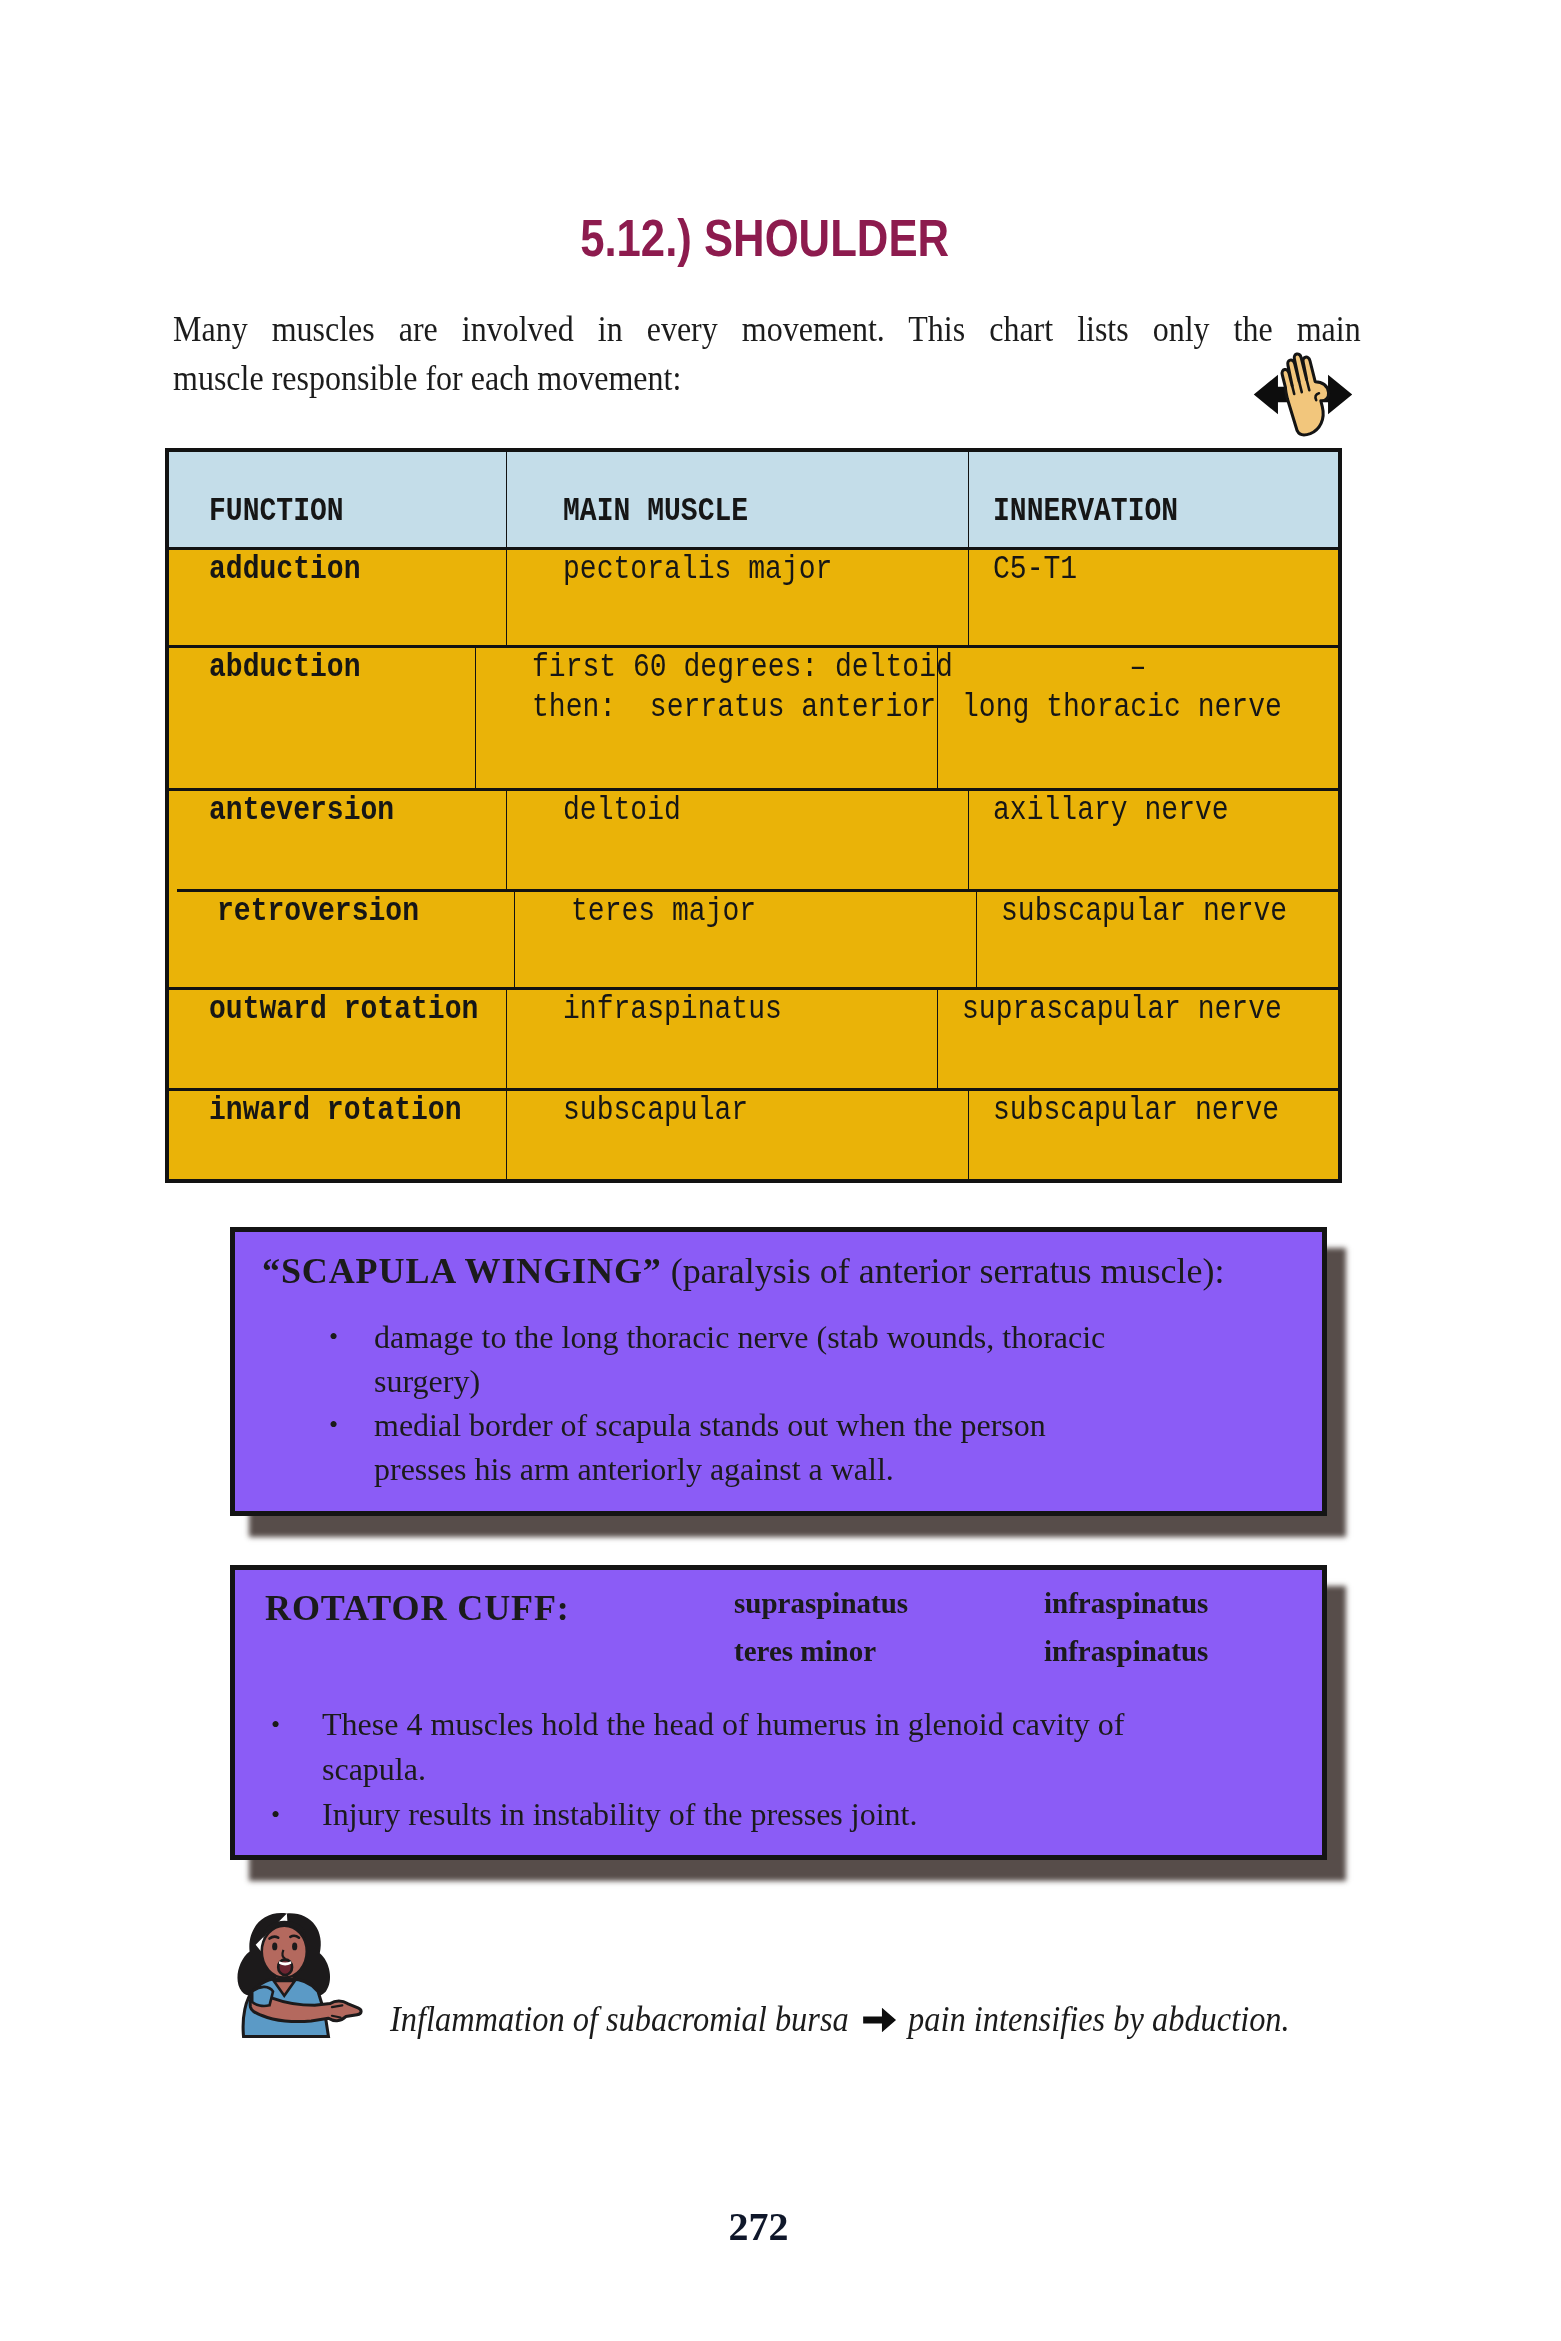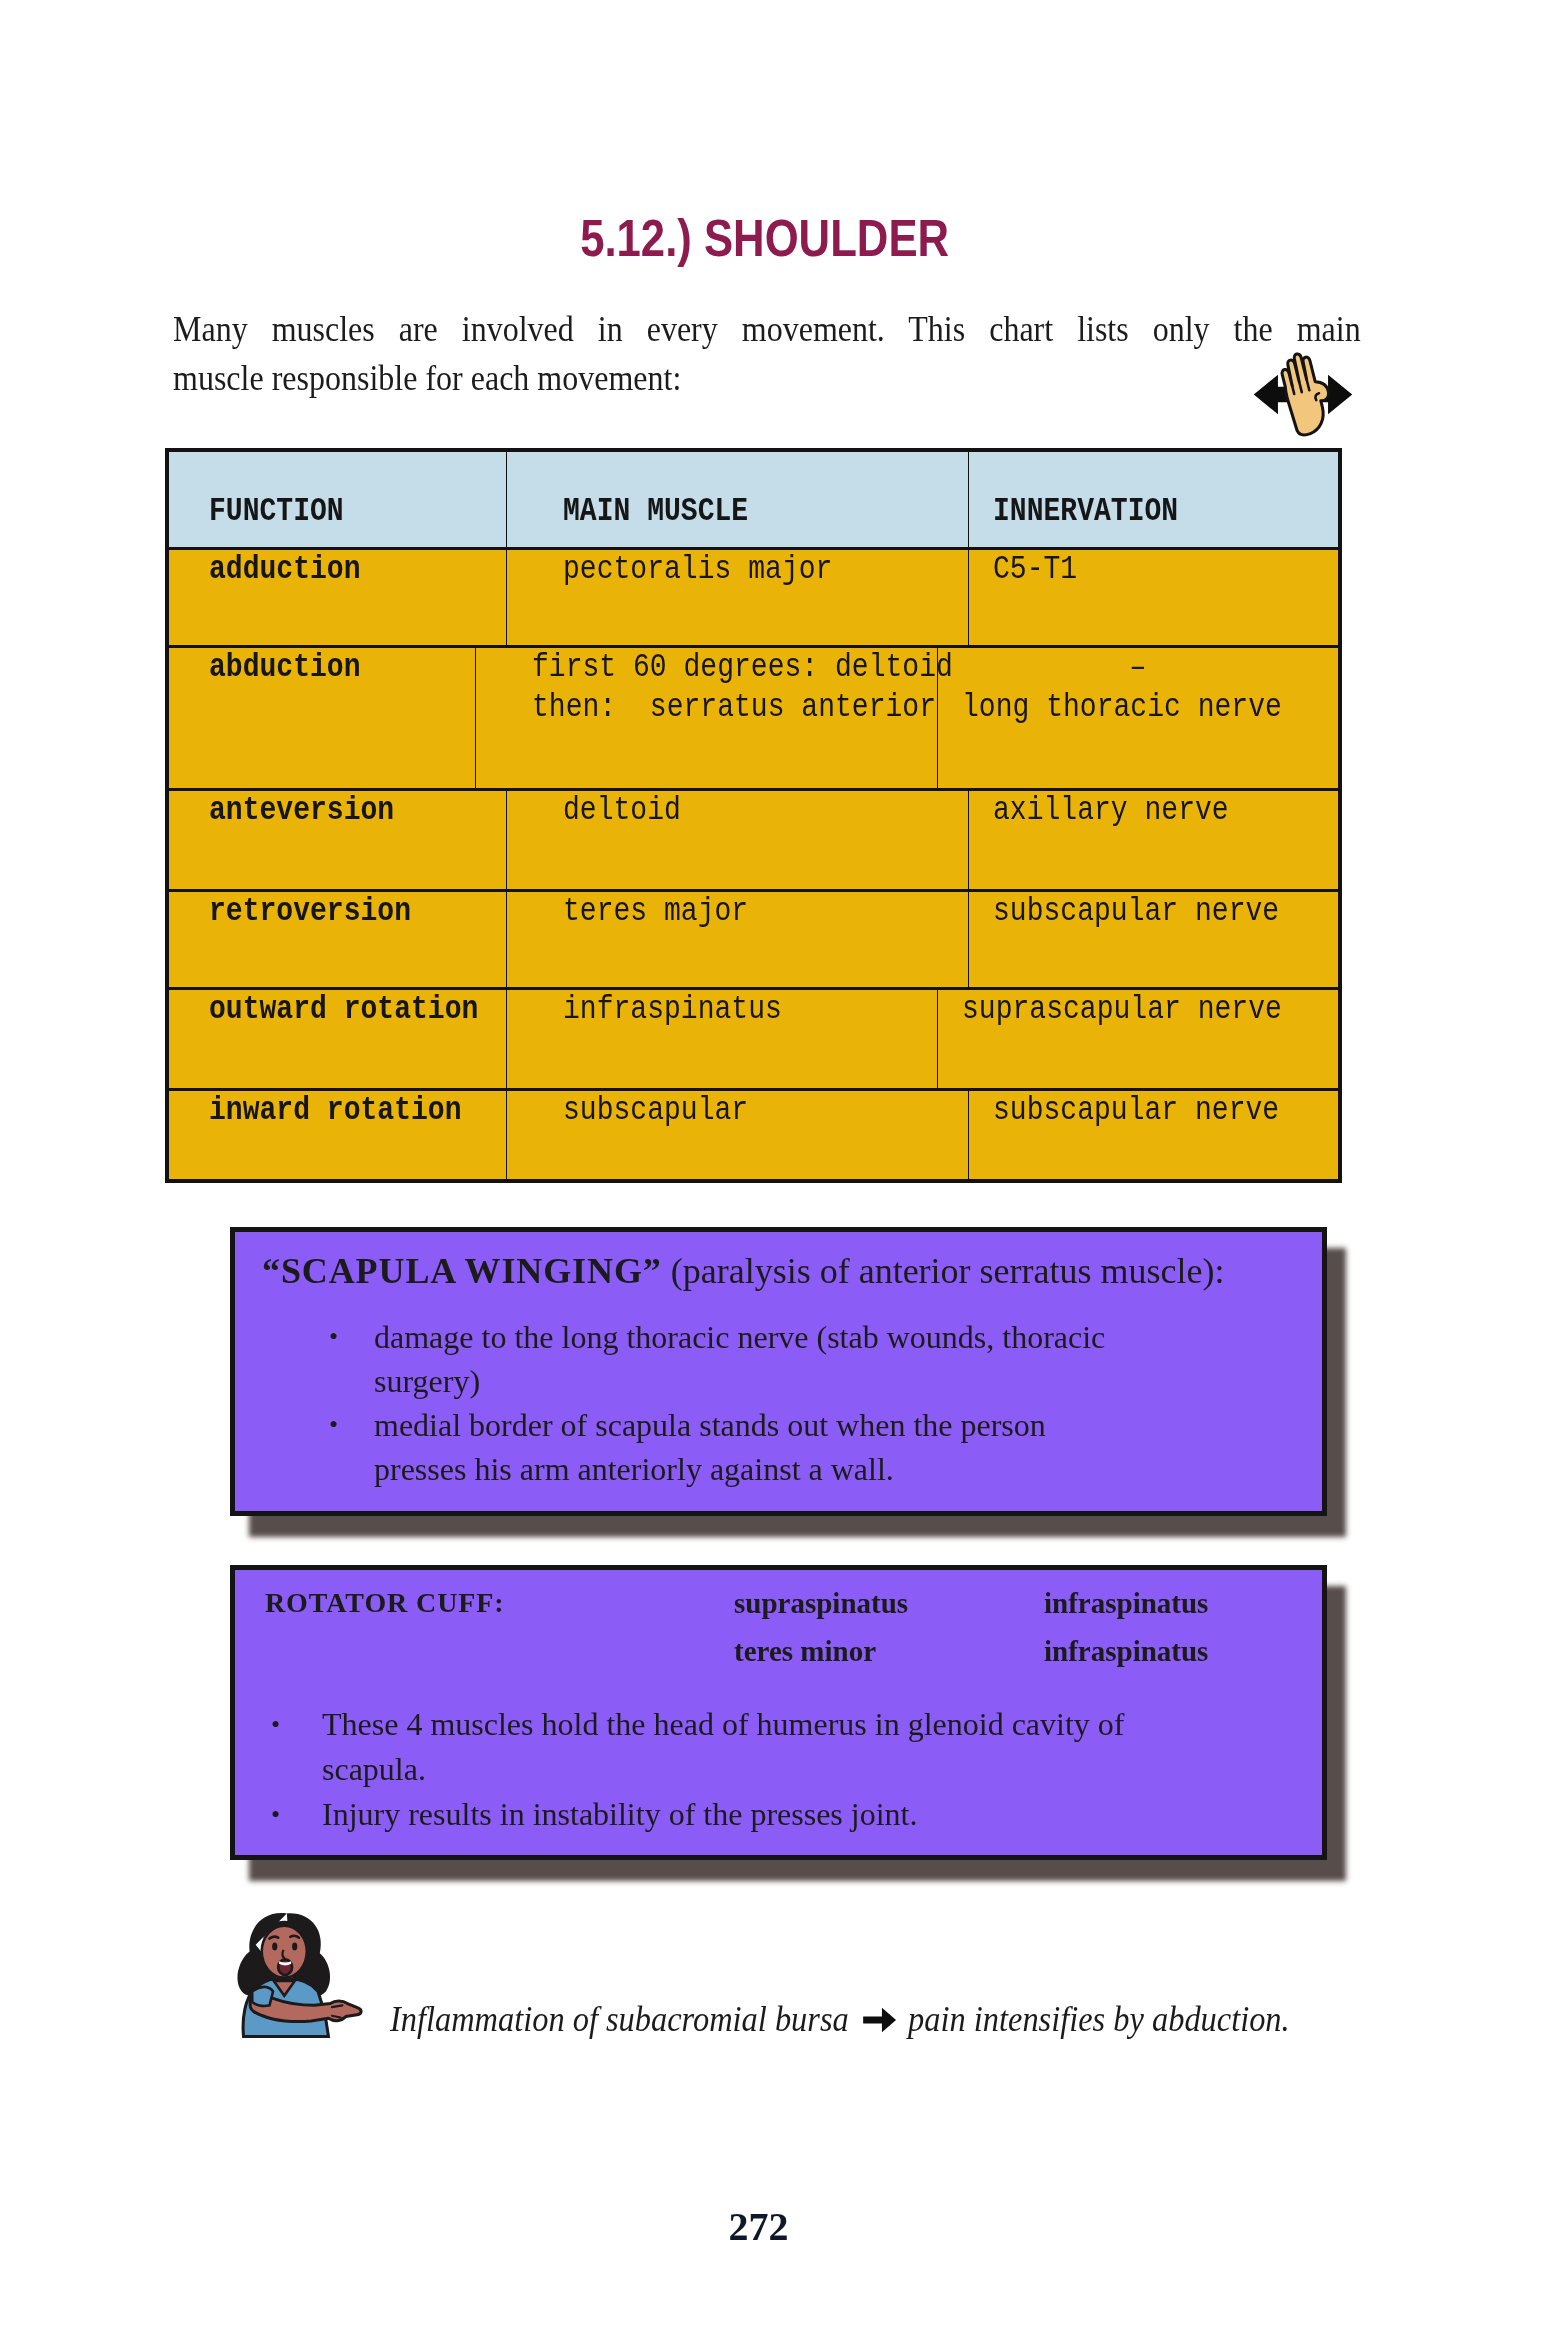--- a/index.html
+++ b/index.html
@@ -62,21 +62,21 @@
   .scapbox .bullets { margin-left:67px; }
   .rotbox  .bullets { margin-top:21px; margin-left:36px; }
   .bullet-row { display:flex; }
   .bdot { width:45px; font-size:26px; line-height:44px; }
   .rotbox .bdot { width:51px; line-height:45px; }
   .btext { flex:1; }
   .btext .bl { line-height:44px; white-space:nowrap; }
   .rotbox .btext .bl { line-height:45px; }
 
   .rot-head { position:relative; height:95px; margin-left:30px; }
-  .rot-label { position:absolute; left:0; top:1.7px; font-weight:700; font-size:28px; letter-spacing:0.9px; }
+  .rot-label { position:absolute; left:0; top:1.7px; font-weight:700; font-size:36px; letter-spacing:0.9px; }
   .muscle { position:absolute; font-weight:700; font-size:29px; }
   .m00 { left:469px; top:1.7px; }  .m01 { left:779px; top:1.7px; }
   .m10 { left:469px; top:49px; } .m11 { left:779px; top:49px; }
 
   
   .narrator { position:absolute; left:221px; top:1910px; }
   .note {
     position:absolute; left:390px; top:1998px; font-style:italic; font-size:36px;
     white-space:nowrap; transform:scaleX(0.9); transform-origin:0 0;
   }
@@ -157,21 +157,21 @@
           <div class="tcell c1">
             <div class="cline"><span class="cond bold">anteversion</span></div>
           </div>
           <div class="tcell c2">
             <div class="cline"><span class="cond">deltoid</span></div>
           </div>
           <div class="tcell c3">
             <div class="cline"><span class="cond">axillary nerve</span></div>
           </div>
         </div>
-        <div class="trow" style="height: 95px;">
+        <div class="trow" style="height: 95px; margin-left: 8px;">
           <div class="tcell c1">
             <div class="cline"><span class="cond bold">retroversion</span></div>
           </div>
           <div class="tcell c2">
             <div class="cline"><span class="cond">teres major</span></div>
           </div>
           <div class="tcell c3">
             <div class="cline"><span class="cond">subscapular nerve</span></div>
           </div>
         </div>

